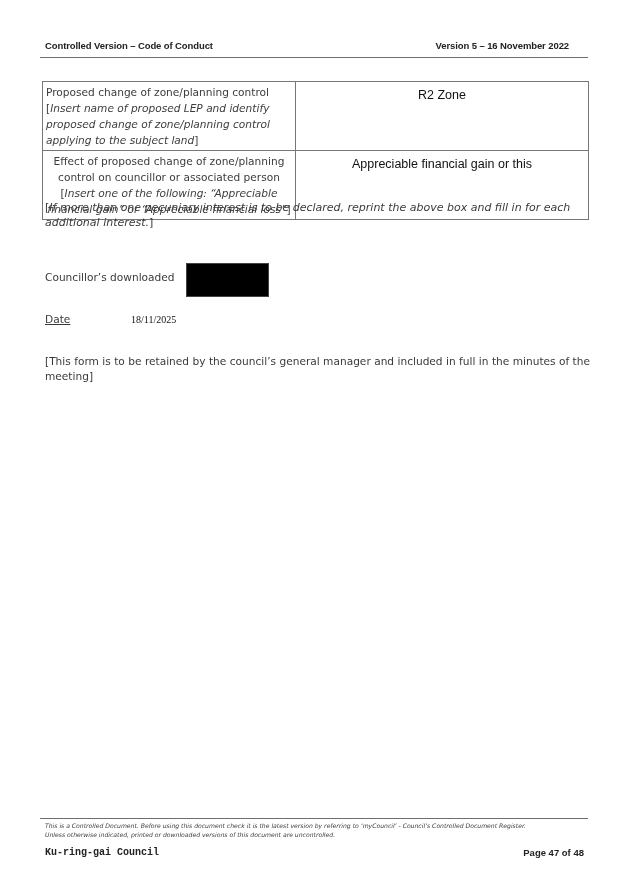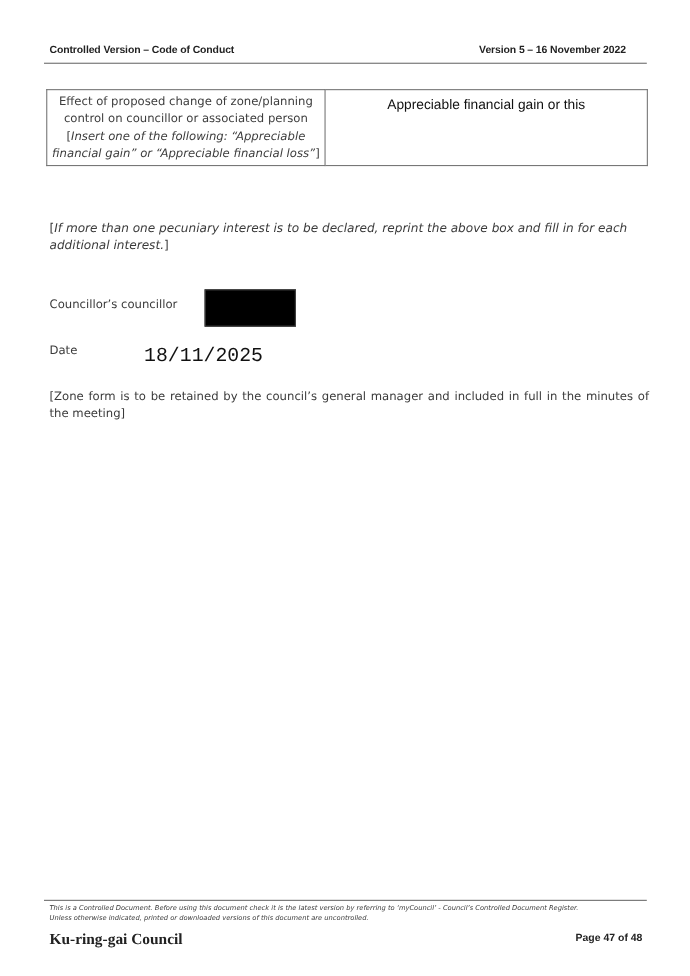--- a/index.html
+++ b/index.html
@@ -96,27 +96,28 @@
       border: 1px solid #444444;
       box-sizing: border-box;
     }
 
     .date-label {
       position: absolute;
       left: 45px;
       top: 313px;
       font-size: 10.6px;
       color: #3a3a3a;
+      text-decoration: underline;
     }
     .date-value {
       position: absolute;
       left: 131px;
       top: 314px;
-      font-family: Liberation Mono, monospace;
-      font-size: 18px;
+      font-family: Liberation Serif, serif;
+      font-size: 10px;
       color: #111111;
     }
 
     .retain-note {
       position: absolute;
       left: 45px;
       top: 354px;
       width: 545px;
       font-size: 10.6px;
       line-height: 15px;
@@ -139,23 +140,23 @@
       width: 545px;
       font-size: 6.1px;
       line-height: 8.5px;
       font-style: italic;
       color: #3a3a3a;
     }
     .footer-org {
       position: absolute;
       left: 45px;
       top: 847px;
-      font-family: Liberation Serif, serif;
+      font-family: Liberation Mono, monospace;
       font-weight: bold;
-      font-size: 14px;
+      font-size: 10px;
       color: #222222;
     }
     .footer-page {
       position: absolute;
       right: 43px;
       top: 847px;
       font-family: "Liberation Sans", sans-serif;
       font-weight: bold;
       font-size: 9.5px;
       color: #222222;
@@ -166,41 +167,48 @@
 <body>
 
 <div class="page-header">
   <span class="left">Controlled Version – Code of Conduct</span>
   <span class="right">Version 5 – 16 November 2022</span>
 </div>
 <div class="header-rule"></div>
 
 <table class="decl-table">
   <tbody>
+      <tr class="row1">
+    <td class="label-cell">
+      <span>Proposed change of zone/planning control</span><br>
+      <span>[</span><span class="italic">Insert name of proposed LEP and identify proposed change of zone/planning control applying to the subject land</span><span>]</span>
+    </td>
+    <td class="value-cell">R2 Zone</td>
+  </tr>
   <tr class="row2">
     <td class="label-cell">
       <span>Effect of proposed change of zone/planning control on councillor or associated person</span><br>
       <span>[</span><span class="italic">Insert one of the following: “Appreciable financial gain” or “Appreciable financial loss”</span><span>]</span>
     </td>
     <td class="value-cell">Appreciable financial gain or this</td>
   </tr>
 </tbody>
   </table>
 
 <div class="note-multi">
   <span>[</span><span class="italic">If more than one pecuniary interest is to be declared, reprint the above box and fill in for each additional interest.</span><span>]</span>
 </div>
 
-<div class="sig-label">Councillor’s councillor</div>
+<div class="sig-label">Councillor’s downloaded</div>
 <div class="sig-box"></div>
 
 <div class="date-label">Date</div>
 <div class="date-value">18/11/2025</div>
 
-<div class="retain-note">[Zone form is to be retained by the council’s general manager and included in full in the minutes of the meeting]</div>
+<div class="retain-note">[This form is to be retained by the council’s general manager and included in full in the minutes of the meeting]</div>
 
 <div class="footer-rule"></div>
 <div class="footer-disclaimer">
   <div>This is a Controlled Document.  Before using this document check it is the latest version by referring to ‘myCouncil’ - Council’s Controlled Document Register.</div>
   <div>Unless otherwise indicated, printed or downloaded versions of this document are uncontrolled.</div>
 </div>
 <div class="footer-org">Ku-ring-gai Council</div>
 <div class="footer-page">Page 47 of 48</div>
 
 </body></html>

